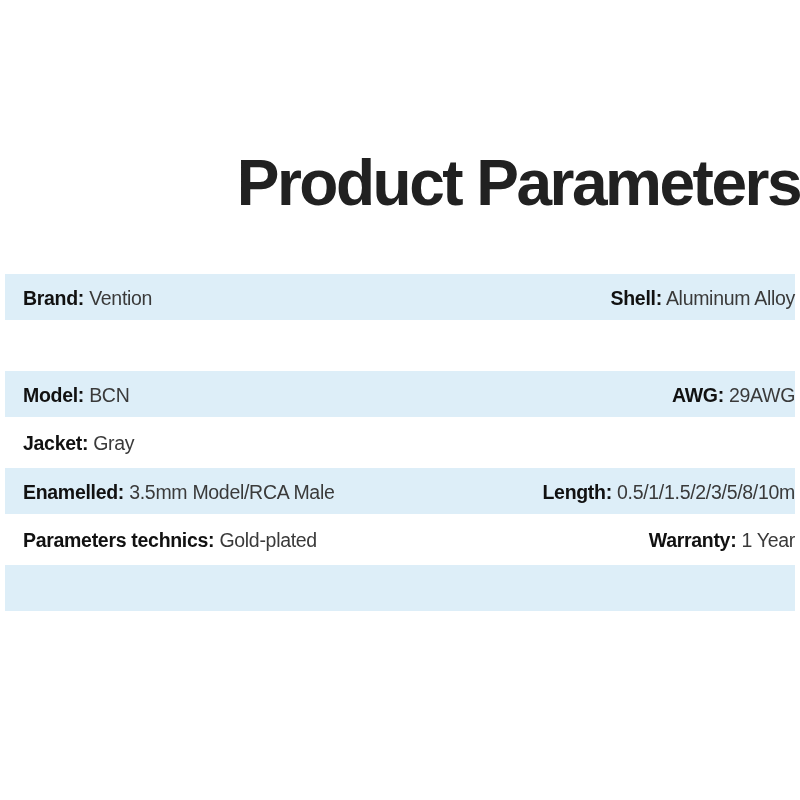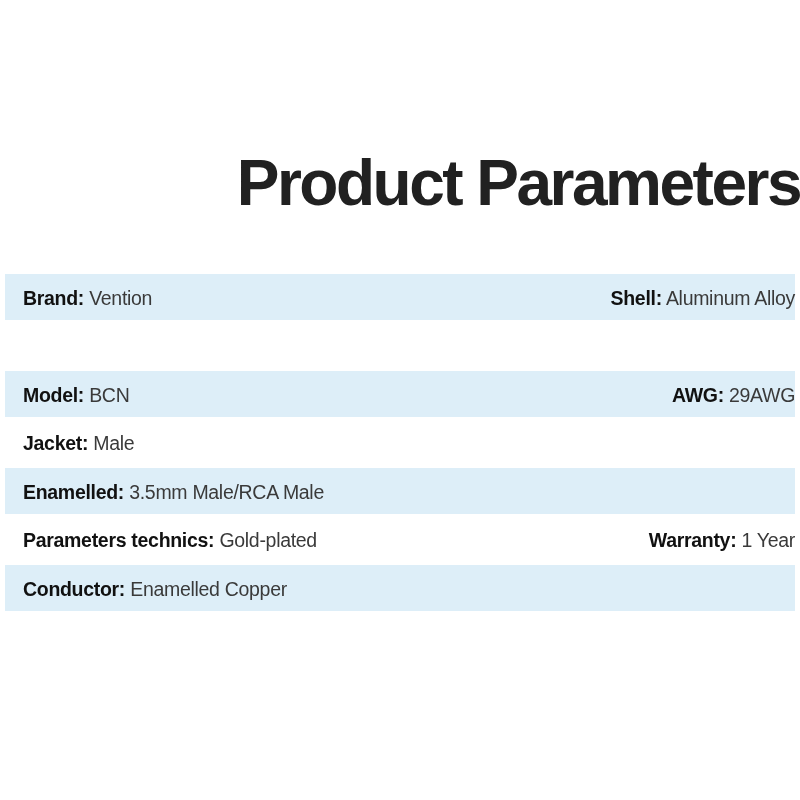--- a/index.html
+++ b/index.html
@@ -75,38 +75,38 @@
       <span class="param-value">BCN</span>
     </div>
     <div class="cell right">
       <span class="param-label">AWG:</span>
       <span class="param-value">29AWG</span>
     </div>
   </div>
   <div class="row">
     <div class="cell left">
       <span class="param-label">Jacket:</span>
-      <span class="param-value">Male</span>
+      <span class="param-value">Gray</span>
     </div>
   </div>
   <div class="row blue">
     <div class="cell left">
       <span class="param-label">Enamelled:</span>
-      <span class="param-value">3.5mm Male/RCA Male</span>
+      <span class="param-value">3.5mm Model/RCA Male</span>
+    </div>
+    <div class="cell right">
+      <span class="param-label">Length:</span>
+      <span class="param-value">0.5/1/1.5/2/3/5/8/10m</span>
     </div>
   </div>
   <div class="row">
     <div class="cell left">
       <span class="param-label">Parameters technics:</span>
       <span class="param-value">Gold-plated</span>
     </div>
     <div class="cell right">
       <span class="param-label">Warranty:</span>
       <span class="param-value">1 Year</span>
     </div>
   </div>
   <div class="row blue">
-    <div class="cell left">
-      <span class="param-label">Conductor:</span>
-      <span class="param-value">Enamelled Copper</span>
-    </div>
   </div>
 </div>
 
 </body></html>

